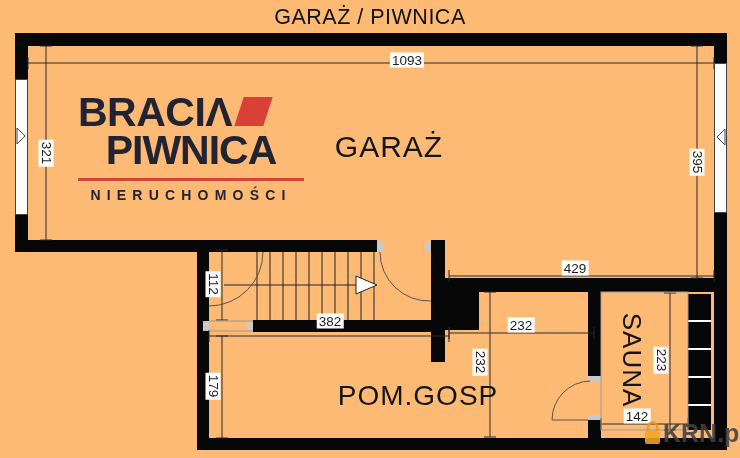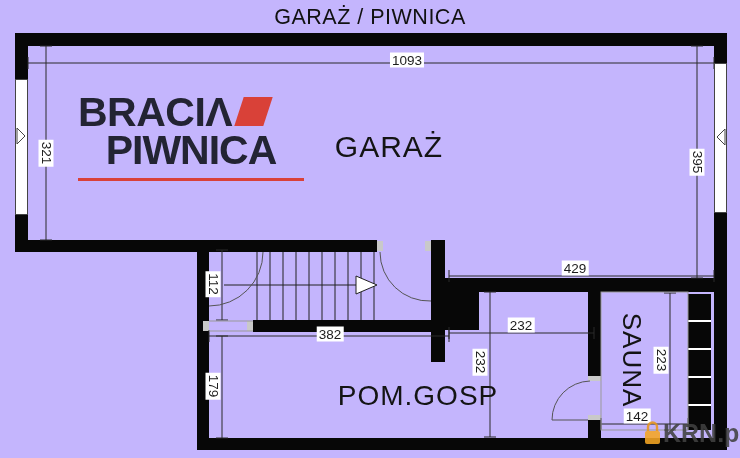--- a/index.html
+++ b/index.html
@@ -1,17 +1,17 @@
 <!DOCTYPE html>
 <html><head>
 <meta charset="utf-8">
 <style>
   html,body{margin:0;padding:0;background:#fff;}
   #plan{
-    position:relative;width:740px;height:458px;background:#c4b5fd;overflow:hidden;
+    position:relative;width:740px;height:458px;background:#fdba74;overflow:hidden;
     font-family:"Liberation Sans", sans-serif;color:#151515;
   }
   .wall{position:absolute;background:#070707;}
   .jamb{position:absolute;background:#c9c9c9;}
   .bench{
     position:absolute;left:688px;top:294px;width:23px;height:136px;
     background:repeating-linear-gradient(180deg,#070707 0px,#070707 26px,#ffffff 26px,#ffffff 28px);
   }
   svg.overlay{position:absolute;left:0;top:0;pointer-events:none;}
   .lbl{position:absolute;transform:translate(-50%,-50%);white-space:nowrap;}
@@ -99,34 +99,35 @@
 
   <span class="lbl room garage" style="left:389px;top:147px;">GARAŻ</span>
   <span class="lbl room utility" style="left:418px;top:396px;">POM.GOSP</span>
   <span class="lbl room sauna rot" style="left:631px;top:360px;">SAUNA</span>
 
   <span class="lbl dim" style="left:371px;top:60px;margin-left:36px;">1093</span>
   <span class="lbl dim rot" style="left:46px;top:153px;">321</span>
   <span class="lbl dim rot" style="left:697px;top:162px;">395</span>
   <span class="lbl dim" style="left:575px;top:268px;">429</span>
   <span class="lbl dim rot" style="left:213px;top:284px;">112</span>
-  <span class="lbl dim" style="left:330px;top:334px;">382</span>
+  <span class="lbl dim" style="left:330px;top:321px;">382</span>
   <span class="lbl dim rot" style="left:213px;top:386px;">179</span>
   <span class="lbl dim" style="left:521px;top:325px;">232</span>
   <span class="lbl dim rot" style="left:480px;top:362px;">232</span>
   <span class="lbl dim rot" style="left:661px;top:360px;">223</span>
   <span class="lbl dim" style="left:637px;top:416px;">142</span>
 
   <div class="logo">
     <div class="logo-line1">
       <span>BRACIΛ</span>
       <span class="logo-roof"></span>
     </div>
     <div class="logo-line2">PIWNICA</div>
     <div class="logo-rule"></div>
+    <div class="logo-line3">NIERUCHOMOŚCI</div>
   </div>
 
   <div class="watermark">
     <svg width="17" height="26" viewBox="0 0 17 26">
       <path d="M4 12 V7 a4.5 4.5 0 0 1 9 0 V12" fill="none" stroke="#e8971e" stroke-width="2.4"></path>
       <rect x="1" y="11" width="15" height="13" rx="2" fill="#f5a623"></rect>
     </svg>
     <span class="wm-text">KRN.pl</span>
   </div>
 

